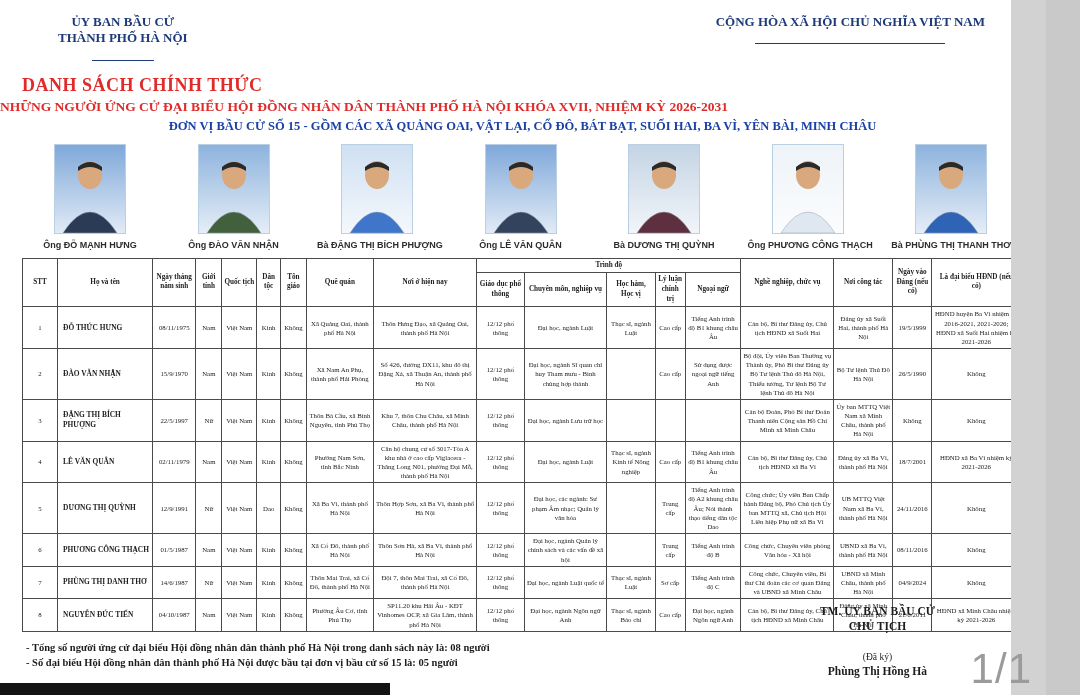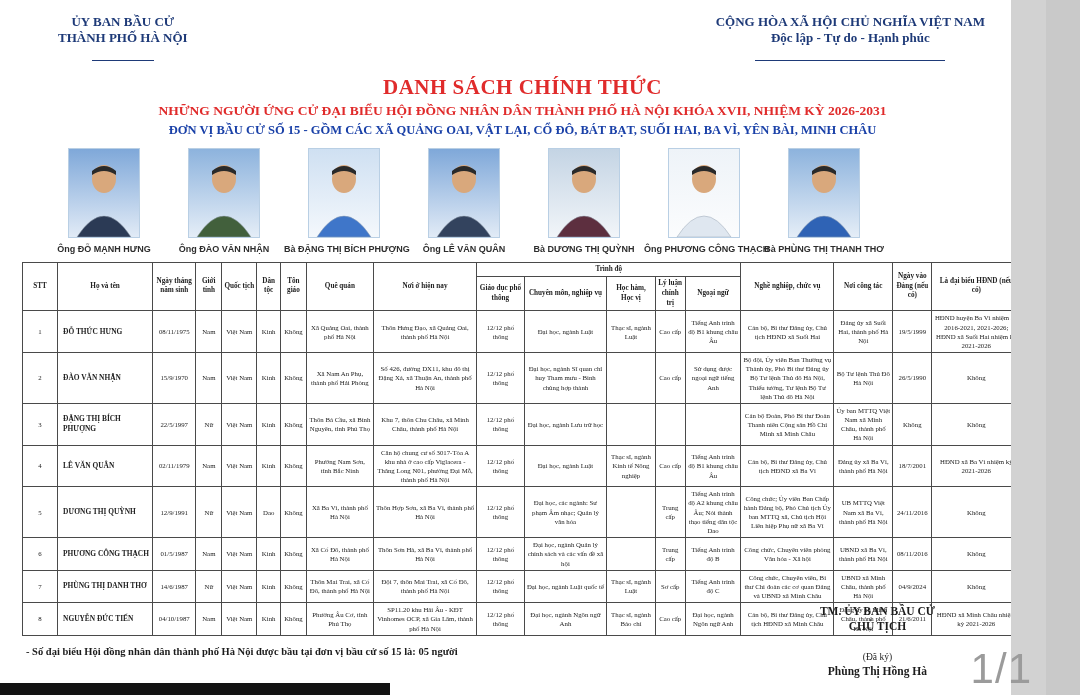--- a/index.html
+++ b/index.html
@@ -7,26 +7,26 @@
   .screen { position:relative; width:1046px; height:695px; background:#7f1d1d; font-family:"Liberation Serif", serif; }
   .doc { position:absolute; left:0; top:0; width:1045px; height:695px; background:#ffffff; }
 
   
   .doc-header { display:flex; justify-content:space-between; padding:14px 60px 0 58px; }
   .hdr-block { text-align:center; }
   .hdr-line { font-weight:bold; font-size:13px; color:#1e3a78; line-height:1.25; }
   .hdr-underline { display:inline-block; width:62px; border-bottom:1.5px solid #1e3a78; margin-top:2px; }
   .hdr-underline2 { display:inline-block; width:190px; border-bottom:1.5px solid #1e3a78; margin-top:2px; }
 
-  .title { text-align:center; margin-top:10px; font-size:21px; font-weight:bold; color:#e02b2b; letter-spacing:.5px; }
-  .subtitle { text-align:center; margin-top:3px; font-size:13.5px; font-weight:bold; color:#e02b2b; }
+  .title { margin-top:10px; font-size:18px; font-weight:bold; color:#e02b2b; letter-spacing:.5px;padding-left:22px; }
+  .subtitle { margin-top:3px; font-size:13.5px; font-weight:bold; color:#e02b2b; }
   .unitline { text-align:center; margin-top:4px; font-size:12.5px; font-weight:bold; color:#1a41a8; }
 
   
-  .photos { display:flex; padding:10px 34px 0 44px; }
+  .photos { display:flex; justify-content:space-between; padding:10px 34px 0 30px; }
   .photo-slot { width:120px; text-align:center; }
   .photo { width:72px; height:90px; margin:0 auto; border:1px solid #b9cfe4; overflow:hidden; }
   .photo svg { display:block; }
   .photo-name { margin-top:6px; font-family:"Liberation Sans", sans-serif; font-weight:bold; font-size:9px; color:#2d2d2d; white-space:nowrap; }
 
   
   table.cands { table-layout:fixed; width:1020px; margin:8px 0 0 22px; border-collapse:collapse; }
   table.cands th, table.cands td { border:0.8px solid #4a4a4a; font-size:6.8px; line-height:1.35; color:#222; text-align:center; vertical-align:middle; padding:2px 2px; word-wrap:break-word; }
   table.cands th { font-weight:bold; font-size:7.2px; }
   table.cands td.name-cell { text-align:left; font-weight:bold; padding-left:5px; font-size:7.4px; }
@@ -51,21 +51,20 @@
   <div class="doc">
 
     <div class="doc-header">
       <div class="hdr-block">
         <div class="hdr-line">ỦY BAN BẦU CỬ</div>
         <div class="hdr-line">THÀNH PHỐ HÀ NỘI</div>
         <span class="hdr-underline"></span>
       </div>
       <div class="hdr-block">
         <div class="hdr-line">CỘNG HÒA XÃ HỘI CHỦ NGHĨA VIỆT NAM</div>
-        <div class="hdr-line">Độc lập - Tự do - Hạnh phúc</div>
         <span class="hdr-underline2"></span>
       </div>
     </div>
 
     <div class="title">DANH SÁCH CHÍNH THỨC</div>
     <div class="subtitle">NHỮNG NGƯỜI ỨNG CỬ ĐẠI BIỂU HỘI ĐỒNG NHÂN DÂN THÀNH PHỐ HÀ NỘI KHÓA XVII, NHIỆM KỲ 2026-2031</div>
     <div class="unitline">ĐƠN VỊ BẦU CỬ SỐ 15 - GỒM CÁC XÃ QUẢNG OAI, VẬT LẠI, CỔ ĐÔ, BÁT BẠT, SUỐI HAI, BA VÌ, YÊN BÀI, MINH CHÂU</div>
 
     <div class="photos">
         <div class="photo-slot">
@@ -354,20 +353,21 @@
             <td>Cán bộ, Bí thư Đảng ủy, Chủ tịch HĐND xã Minh Châu</td>
             <td>Đảng ủy xã Minh Châu, thành phố Hà Nội</td>
             <td>21/6/2011</td>
             <td>HĐND xã Minh Châu nhiệm kỳ 2021-2026</td>
             <td></td>
           </tr>
         </tbody>
     </table>
 
     <div class="notes">
+      <div>- Tổng số người ứng cử đại biểu Hội đồng nhân dân thành phố Hà Nội trong danh sách này là: 08 người</div>
       <div>- Số đại biểu Hội đồng nhân dân thành phố Hà Nội được bầu tại đơn vị bầu cử số 15 là: 05 người</div>
     </div>
 
     <div class="signature">
       <div class="sig-1">TM. ỦY BAN BẦU CỬ</div>
       <div class="sig-2">CHỦ TỊCH</div>
       <div class="sig-3">(Đã ký)</div>
       <div class="sig-4">Phùng Thị Hồng Hà</div>
     </div>
   </div>

